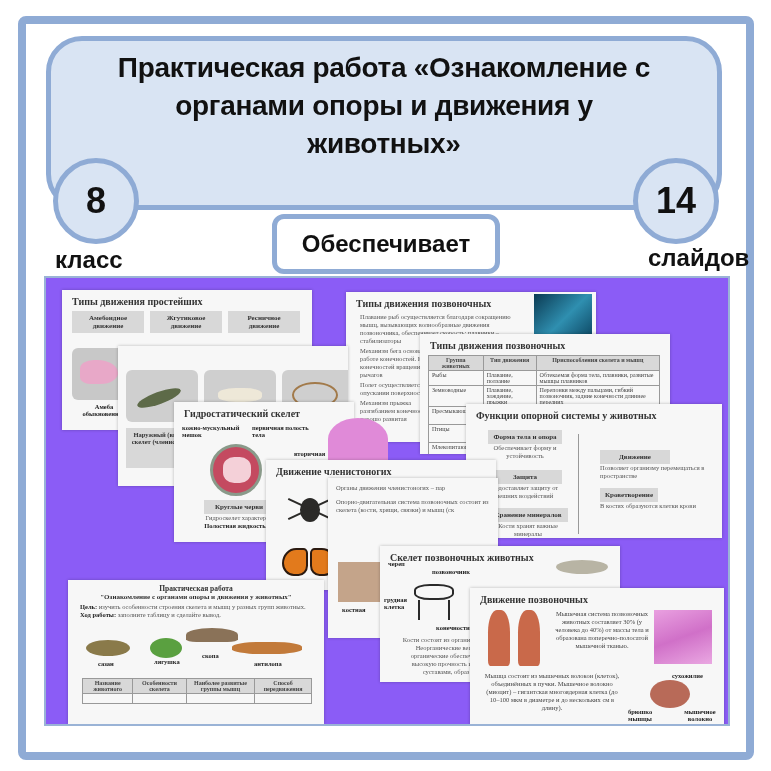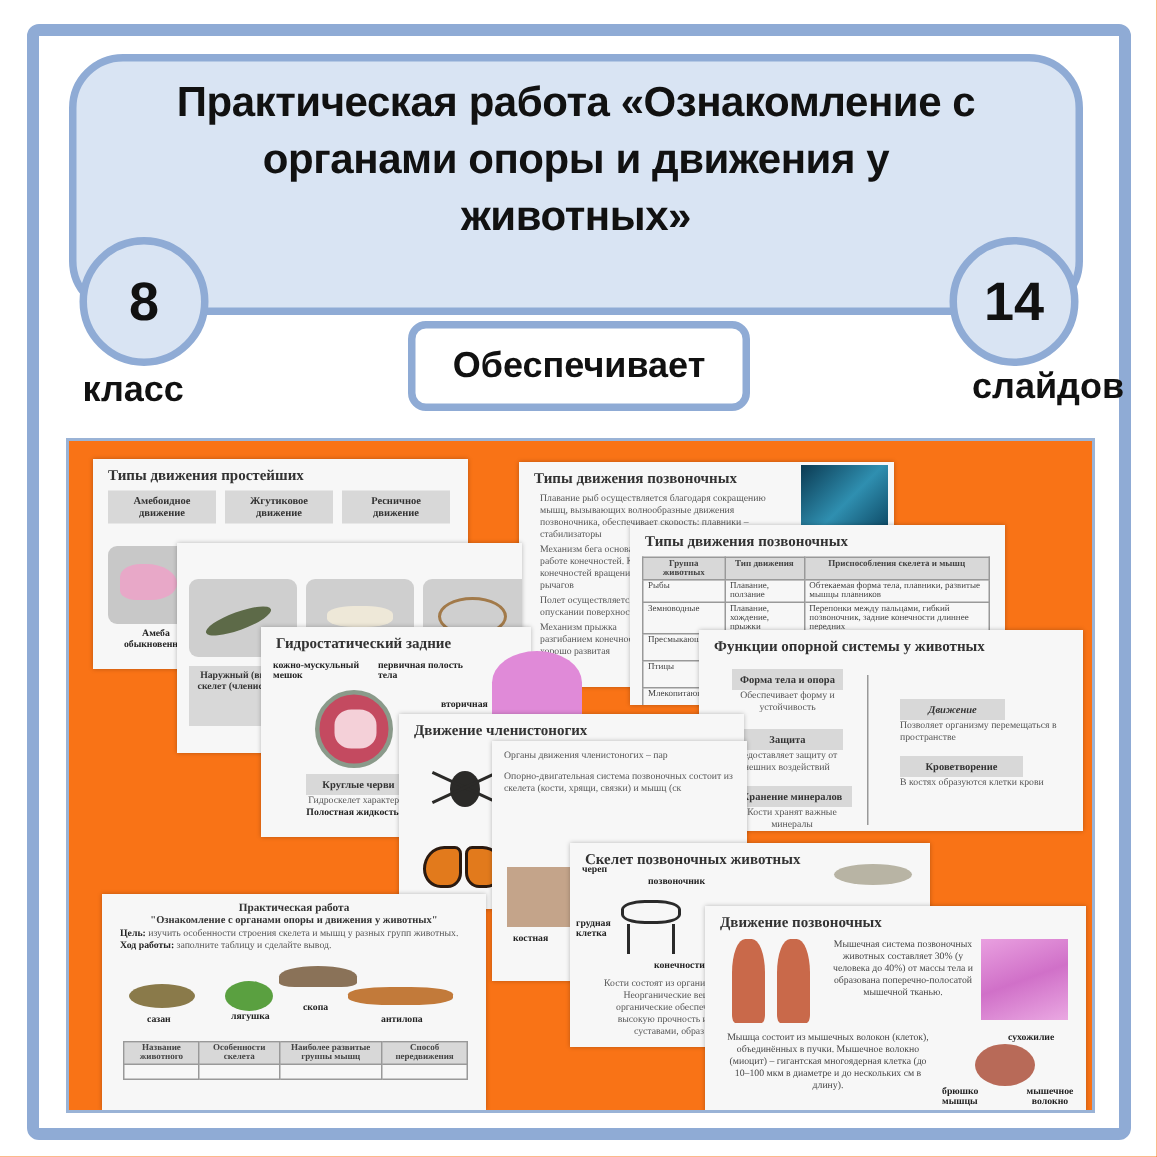--- a/index.html
+++ b/index.html
@@ -7,21 +7,21 @@
   .frame { position: absolute; left: 18px; top: 16px; width: 736px; height: 744px; border: 8px solid #8fabd5; border-radius: 8px; background: #fff; }
   .title-box { position: absolute; left: 46px; top: 36px; width: 676px; height: 174px; background: #d9e4f3; border: 5px solid #8fabd5; border-radius: 36px; text-align: center; padding-top: 8px; }
   .title-box div { font-family: "Liberation Sans", sans-serif; font-weight: bold; font-size: 28px; line-height: 38px; color: #111; letter-spacing: -0.3px; }
   .circle { position: absolute; width: 86px; height: 86px; border-radius: 50%; background: #d9e4f3; border: 5px solid #8fabd5; font-weight: bold; font-size: 36px; display: flex; align-items: center; justify-content: center; color: #111; }
   .circle-left { left: 53px; top: 158px; }
   .circle-right { left: 633px; top: 158px; }
   .caption { position: absolute; font-weight: bold; font-size: 24px; color: #111; }
   .cap-left { left: 55px; top: 246px; }
   .cap-right { left: 620px; top: 244px; margin-left: 28px; }
   .pres-box { position: absolute; left: 272px; top: 214px; width: 228px; height: 60px; background: #fff; border: 5px solid #8fabd5; border-radius: 12px; font-weight: bold; font-size: 24px; display: flex; align-items: center; justify-content: center; color: #111; }
-  .collage { position: absolute; left: 44px; top: 292px; width: 686px; height: 450px; background: #f97316; border: 2px solid #9ab3d6; overflow: hidden; }
+  .collage { position: absolute; left: 44px; top: 276px; width: 686px; height: 450px; background: #8b5cf6; border: 2px solid #9ab3d6; overflow: hidden; }
   .slide { position: absolute; background: #f7f7f7; box-shadow: 0 0 3px rgba(0,0,0,0.25); font-family: "Liberation Serif", serif; color: #333; overflow: hidden; }
   .slide h4 { font-size: 10px; font-weight: bold; margin: 6px 0 4px 10px; color: #333; }
   .gbox { background: #d8d8d8; font-size: 7px; font-weight: bold; text-align: center; display: inline-block; padding: 3px 4px; color: #333; }
   .txt { font-size: 6.5px; line-height: 8px; color: #555; }
   .img { position: absolute; border-radius: 6px; }
   table.mini { border-collapse: collapse; font-size: 6px; color: #444; }
   table.mini th, table.mini td { border: 1px solid #999; padding: 1px 3px; text-align: left; vertical-align: top; }
   table.mini th { background: #d8d8d8; text-align: center; }
   .lbl { position: absolute; font-size: 6.5px; font-weight: bold; color: #222; }
 </style>
@@ -111,44 +111,44 @@
       <tr>
         <td style="height:18px;">Млекопитающие</td>
             <td></td>
             <td></td>
       </tr>
     </tbody>
       </table>
   </div>
 
   <div class="slide" style="left:128px;top:124px;width:180px;height:140px;">
-    <h4>Гидростатический задние</h4>
+    <h4>Гидростатический скелет</h4>
     <div class="lbl" style="left:8px;top:22px;width:60px;">кожно-мускульный мешок</div>
     <div class="lbl" style="left:78px;top:22px;width:70px;">первичная полость тела</div>
     <div class="lbl" style="left:120px;top:48px;">вторичная</div>
     <div style="position:absolute;left:36px;top:42px;width:52px;height:52px;border-radius:50%;background:#c44a60;border:3px solid #8a9a8a;">
       <div style="position:absolute;left:10px;top:10px;width:28px;height:26px;border-radius:40%;background:#f4d0d8;"></div>
     </div>
     <div class="gbox" style="position:absolute;left:30px;top:98px;width:70px;">Круглые черви</div>
     <div class="txt" style="position:absolute;left:20px;top:112px;width:90px;text-align:center;">Гидроскелет характерен</div>
     <div class="txt" style="position:absolute;left:6px;top:120px;width:110px;text-align:center;font-weight:bold;color:#222;">Полостная жидкость</div>
   </div>
 
   <div style="position:absolute;left:282px;top:140px;width:60px;height:42px;background:#e08ad8;border-radius:50% 50% 0 0;"></div>
 
   <div class="slide" style="left:420px;top:126px;width:256px;height:134px;">
     <h4>Функции опорной системы у животных</h4>
     <div style="position:absolute;left:112px;top:30px;width:1px;height:100px;background:#999;"></div>
     <div class="gbox" style="position:absolute;left:22px;top:26px;width:74px;">Форма тела и опора</div>
     <div class="txt" style="position:absolute;left:22px;top:40px;width:74px;text-align:center;">Обеспечивает форму и устойчивость</div>
-    <div class="gbox" style="position:absolute;left:134px;top:46px;width:70px;font-style:italic;">Движение</div>
+    <div class="gbox" style="position:absolute;left:134px;top:46px;width:70px;">Движение</div>
     <div class="txt" style="position:absolute;left:134px;top:60px;width:110px;">Позволяет организму перемещаться в пространстве</div>
     <div class="gbox" style="position:absolute;left:22px;top:66px;width:74px;">Защита</div>
     <div class="txt" style="position:absolute;left:12px;top:80px;width:90px;text-align:center;">Предоставляет защиту от внешних воздействий</div>
-    <div class="gbox" style="position:absolute;left:134px;top:84px;width:82px;">Кроветворение</div>
+    <div class="gbox" style="position:absolute;left:134px;top:84px;width:58px;">Кроветворение</div>
     <div class="txt" style="position:absolute;left:134px;top:98px;width:100px;">В костях образуются клетки крови</div>
     <div class="gbox" style="position:absolute;left:22px;top:104px;width:80px;">Хранение минералов</div>
     <div class="txt" style="position:absolute;left:22px;top:118px;width:80px;text-align:center;">Кости хранят важные минералы</div>
   </div>
 
   <div class="slide" style="left:220px;top:182px;width:230px;height:130px;">
     <h4>Движение членистоногих</h4>
     <div style="position:absolute;left:20px;top:24px;width:48px;height:50px;">
       <div style="position:absolute;left:14px;top:14px;width:20px;height:24px;background:#2b2a28;border-radius:50%;"></div>
       <div style="position:absolute;left:0;top:24px;width:48px;height:2px;background:#2b2a28;transform:rotate(25deg);"></div>

